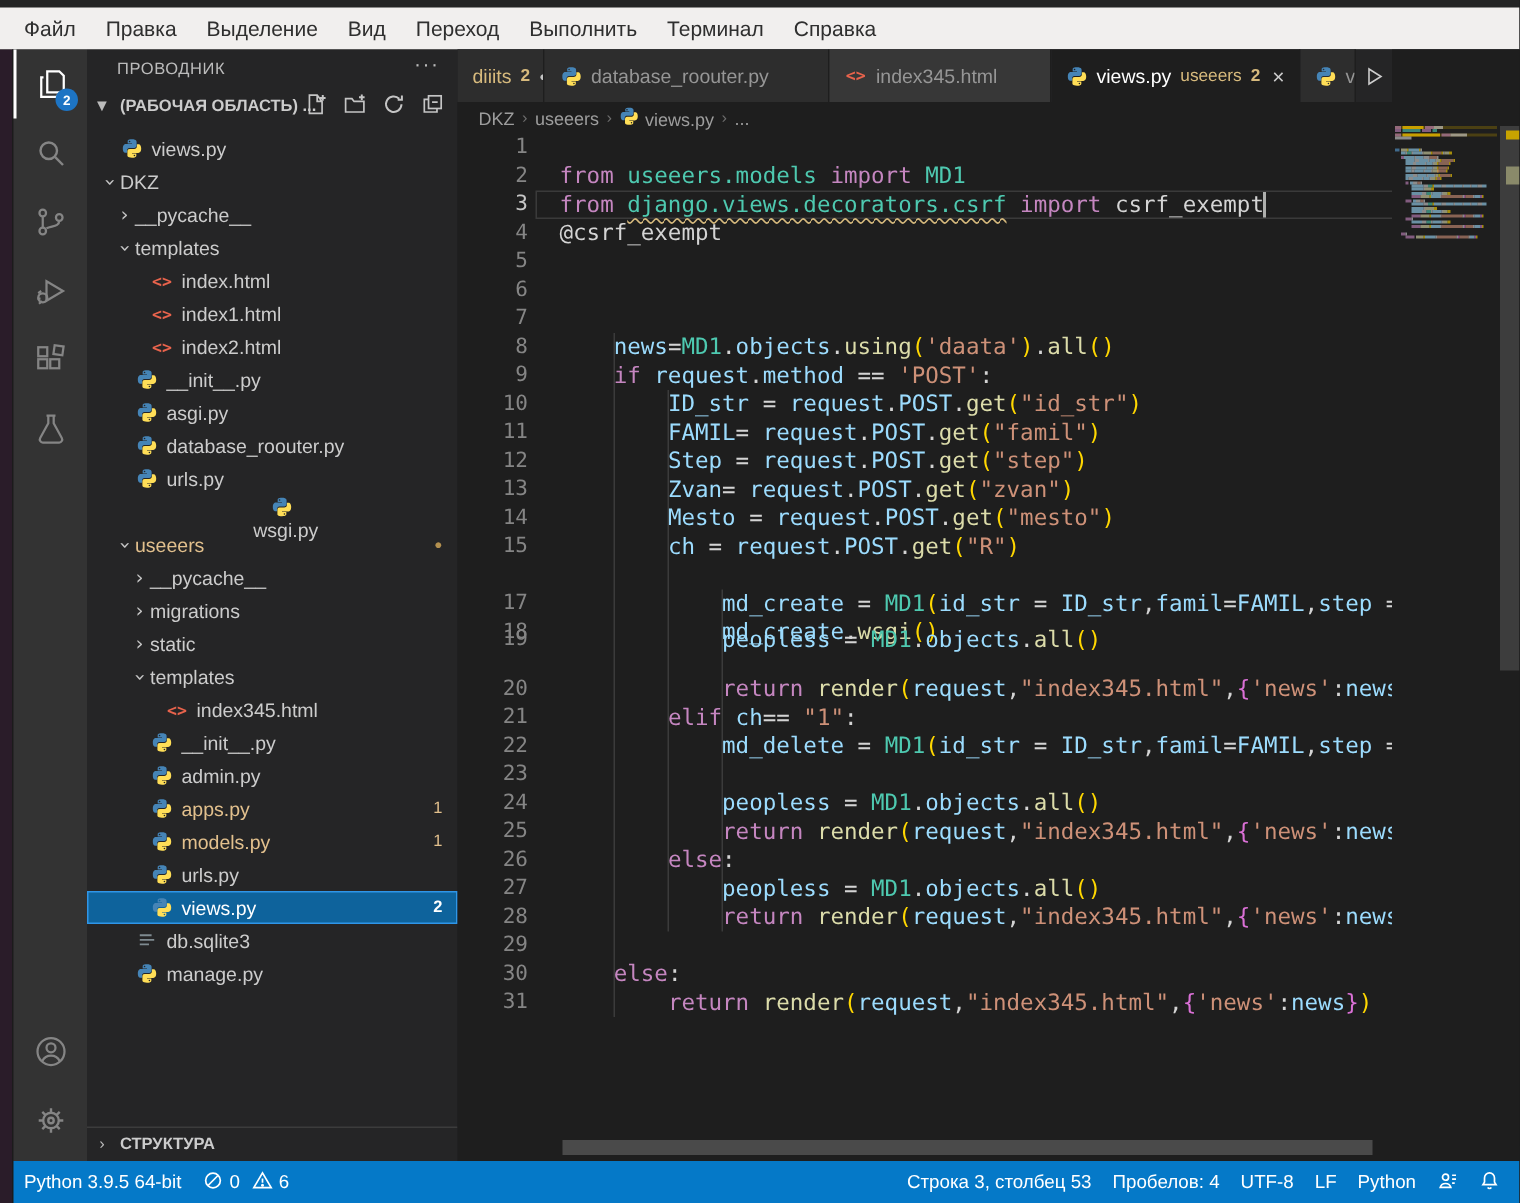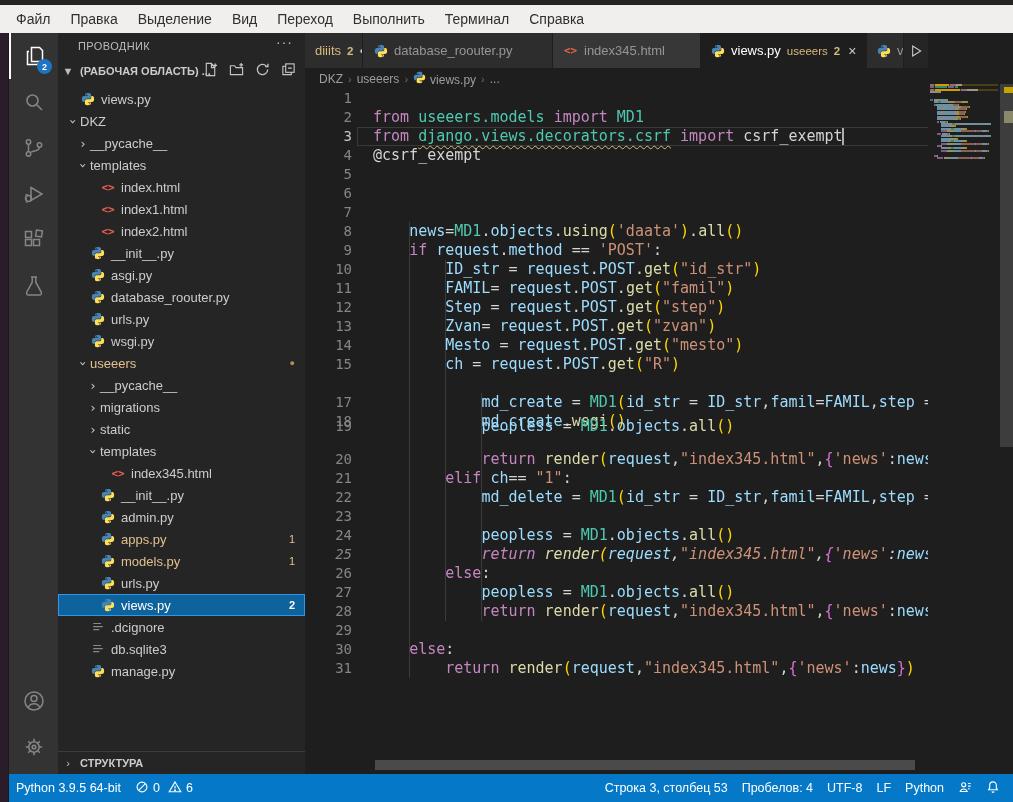--- a/index.html
+++ b/index.html
@@ -289,21 +289,21 @@
       <div class="row" style="padding-left: 18px;">
         <span class="tw"></span>
         <span class="ficon">
           <svg viewBox="0 0 32 32">
             <path fill="#4584b6" d="M15.9 2c-7 0-6.5 3-6.5 3v3.2h6.6v1H6.7S2 8.8 2 15.9c0 7 4.1 6.7 4.1 6.7h2.4v-3.3s-.1-4.1 4-4.1h6.6s3.9.1 3.9-3.7V5.9S23.6 2 15.9 2zm-3.6 2.1a1.2 1.2 0 1 1 0 2.4 1.2 1.2 0 0 1 0-2.4z"></path>
             <path fill="#ffde57" d="M16.1 30c7 0 6.5-3 6.5-3v-3.2H16v-1h9.3S30 23.2 30 16.1c0-7-4.1-6.7-4.1-6.7h-2.4v3.3s.1 4.1-4 4.1h-6.6s-3.9-.1-3.9 3.7v6.2S8.4 30 16.1 30zm3.6-2.1a1.2 1.2 0 1 1 0-2.4 1.2 1.2 0 0 1 0 2.4z"></path>
           </svg>
         </span>
         <span>urls.py</span>
       </div>
-      <div class="row" style="padding-left: 18px;">
+      <div class="row" style="padding-left: 18px; flex-direction: column;">
         <span class="tw"></span>
         <span class="ficon">
           <svg viewBox="0 0 32 32">
             <path fill="#4584b6" d="M15.9 2c-7 0-6.5 3-6.5 3v3.2h6.6v1H6.7S2 8.8 2 15.9c0 7 4.1 6.7 4.1 6.7h2.4v-3.3s-.1-4.1 4-4.1h6.6s3.9.1 3.9-3.7V5.9S23.6 2 15.9 2zm-3.6 2.1a1.2 1.2 0 1 1 0 2.4 1.2 1.2 0 0 1 0-2.4z"></path>
             <path fill="#ffde57" d="M16.1 30c7 0 6.5-3 6.5-3v-3.2H16v-1h9.3S30 23.2 30 16.1c0-7-4.1-6.7-4.1-6.7h-2.4v3.3s.1 4.1-4 4.1h-6.6s-3.9-.1-3.9 3.7v6.2S8.4 30 16.1 30zm3.6-2.1a1.2 1.2 0 1 1 0-2.4 1.2 1.2 0 0 1 0 2.4z"></path>
           </svg>
         </span>
         <span>wsgi.py</span>
       </div>
       <div class="row warn-file" style="padding-left: 18px;">
@@ -389,29 +389,20 @@
       <div class="row selected" style="padding-left: 28px;">
         <span class="tw"></span>
         <span class="ficon">
           <svg viewBox="0 0 32 32">
             <path fill="#4584b6" d="M15.9 2c-7 0-6.5 3-6.5 3v3.2h6.6v1H6.7S2 8.8 2 15.9c0 7 4.1 6.7 4.1 6.7h2.4v-3.3s-.1-4.1 4-4.1h6.6s3.9.1 3.9-3.7V5.9S23.6 2 15.9 2zm-3.6 2.1a1.2 1.2 0 1 1 0 2.4 1.2 1.2 0 0 1 0-2.4z"></path>
             <path fill="#ffde57" d="M16.1 30c7 0 6.5-3 6.5-3v-3.2H16v-1h9.3S30 23.2 30 16.1c0-7-4.1-6.7-4.1-6.7h-2.4v3.3s.1 4.1-4 4.1h-6.6s-3.9-.1-3.9 3.7v6.2S8.4 30 16.1 30zm3.6-2.1a1.2 1.2 0 1 1 0-2.4 1.2 1.2 0 0 1 0 2.4z"></path>
           </svg>
         </span>
         <span>views.py</span>
         <span class="row-badge">2</span>
-      </div>
-      <div class="row" style="padding-left: 18px;">
-        <span class="tw"></span>
-        <span class="ficon">
-          <svg viewBox="0 0 16 16" stroke="#7f8b91" stroke-width="1.4" fill="none">
-            <path d="M2.5 4h9M2.5 7.5h11M2.5 11h7"></path>
-          </svg>
-        </span>
-        <span>.dcignore</span>
       </div>
       <div class="row" style="padding-left: 18px;">
         <span class="tw"></span>
         <span class="ficon">
           <svg viewBox="0 0 16 16" stroke="#7f8b91" stroke-width="1.4" fill="none">
             <path d="M2.5 4h9M2.5 7.5h11M2.5 11h7"></path>
           </svg>
         </span>
         <span>db.sqlite3</span>
       </div>
@@ -601,21 +592,21 @@
         <span class="ln">22</span>
         <span class="lc"><span style="color: rgb(212, 212, 212);">            </span><span style="color: rgb(156, 220, 254);">md_delete</span><span style="color: rgb(212, 212, 212);"> = </span><span style="color: rgb(78, 201, 176);">MD1</span><span style="color: rgb(255, 215, 0);">(</span><span style="color: rgb(156, 220, 254);">id_str</span><span style="color: rgb(212, 212, 212);"> = </span><span style="color: rgb(156, 220, 254);">ID_str</span><span style="color: rgb(212, 212, 212);">,</span><span style="color: rgb(156, 220, 254);">famil</span><span style="color: rgb(212, 212, 212);">=</span><span style="color: rgb(156, 220, 254);">FAMIL</span><span style="color: rgb(212, 212, 212);">,</span><span style="color: rgb(156, 220, 254);">step</span><span style="color: rgb(212, 212, 212);"> = </span><span style="color: rgb(156, 220, 254);">Ste</span></span>
       </div>
       <div class="cline" style="top: 418px;">
         <span class="ln">23</span>
       </div>
       <div class="cline" style="top: 437px;">
         <span class="ln">24</span>
         <span class="lc"><span style="color: rgb(212, 212, 212);">            </span><span style="color: rgb(156, 220, 254);">peopless</span><span style="color: rgb(212, 212, 212);"> = </span><span style="color: rgb(78, 201, 176);">MD1</span><span style="color: rgb(212, 212, 212);">.</span><span style="color: rgb(156, 220, 254);">objects</span><span style="color: rgb(212, 212, 212);">.</span><span style="color: rgb(220, 220, 170);">all</span><span style="color: rgb(255, 215, 0);">()</span></span>
       </div>
-      <div class="cline" style="top: 456px; font-style: italic;">
+      <div class="cline" style="top: 456px;">
         <span class="ln">25</span>
         <span class="lc"><span style="color: rgb(212, 212, 212);">            </span><span style="color: rgb(197, 134, 192);">return</span><span style="color: rgb(212, 212, 212);"> </span><span style="color: rgb(220, 220, 170);">render</span><span style="color: rgb(255, 215, 0);">(</span><span style="color: rgb(156, 220, 254);">request</span><span style="color: rgb(212, 212, 212);">,</span><span style="color: rgb(206, 145, 120);">"index345.html"</span><span style="color: rgb(212, 212, 212);">,</span><span style="color: rgb(218, 112, 214);">{</span><span style="color: rgb(206, 145, 120);">'news'</span><span style="color: rgb(212, 212, 212);">:</span><span style="color: rgb(156, 220, 254);">news</span><span style="color: rgb(218, 112, 214);">}</span><span style="color: rgb(255, 215, 0);">)</span></span>
       </div>
       <div class="cline" style="top: 475px;">
         <span class="ln">26</span>
         <span class="lc"><span style="color: rgb(212, 212, 212);">        </span><span style="color: rgb(197, 134, 192);">else</span><span style="color: rgb(212, 212, 212);">:</span></span>
       </div>
       <div class="cline" style="top: 494px;">
         <span class="ln">27</span>
         <span class="lc"><span style="color: rgb(212, 212, 212);">            </span><span style="color: rgb(156, 220, 254);">peopless</span><span style="color: rgb(212, 212, 212);"> = </span><span style="color: rgb(78, 201, 176);">MD1</span><span style="color: rgb(212, 212, 212);">.</span><span style="color: rgb(156, 220, 254);">objects</span><span style="color: rgb(212, 212, 212);">.</span><span style="color: rgb(220, 220, 170);">all</span><span style="color: rgb(255, 215, 0);">()</span></span>

